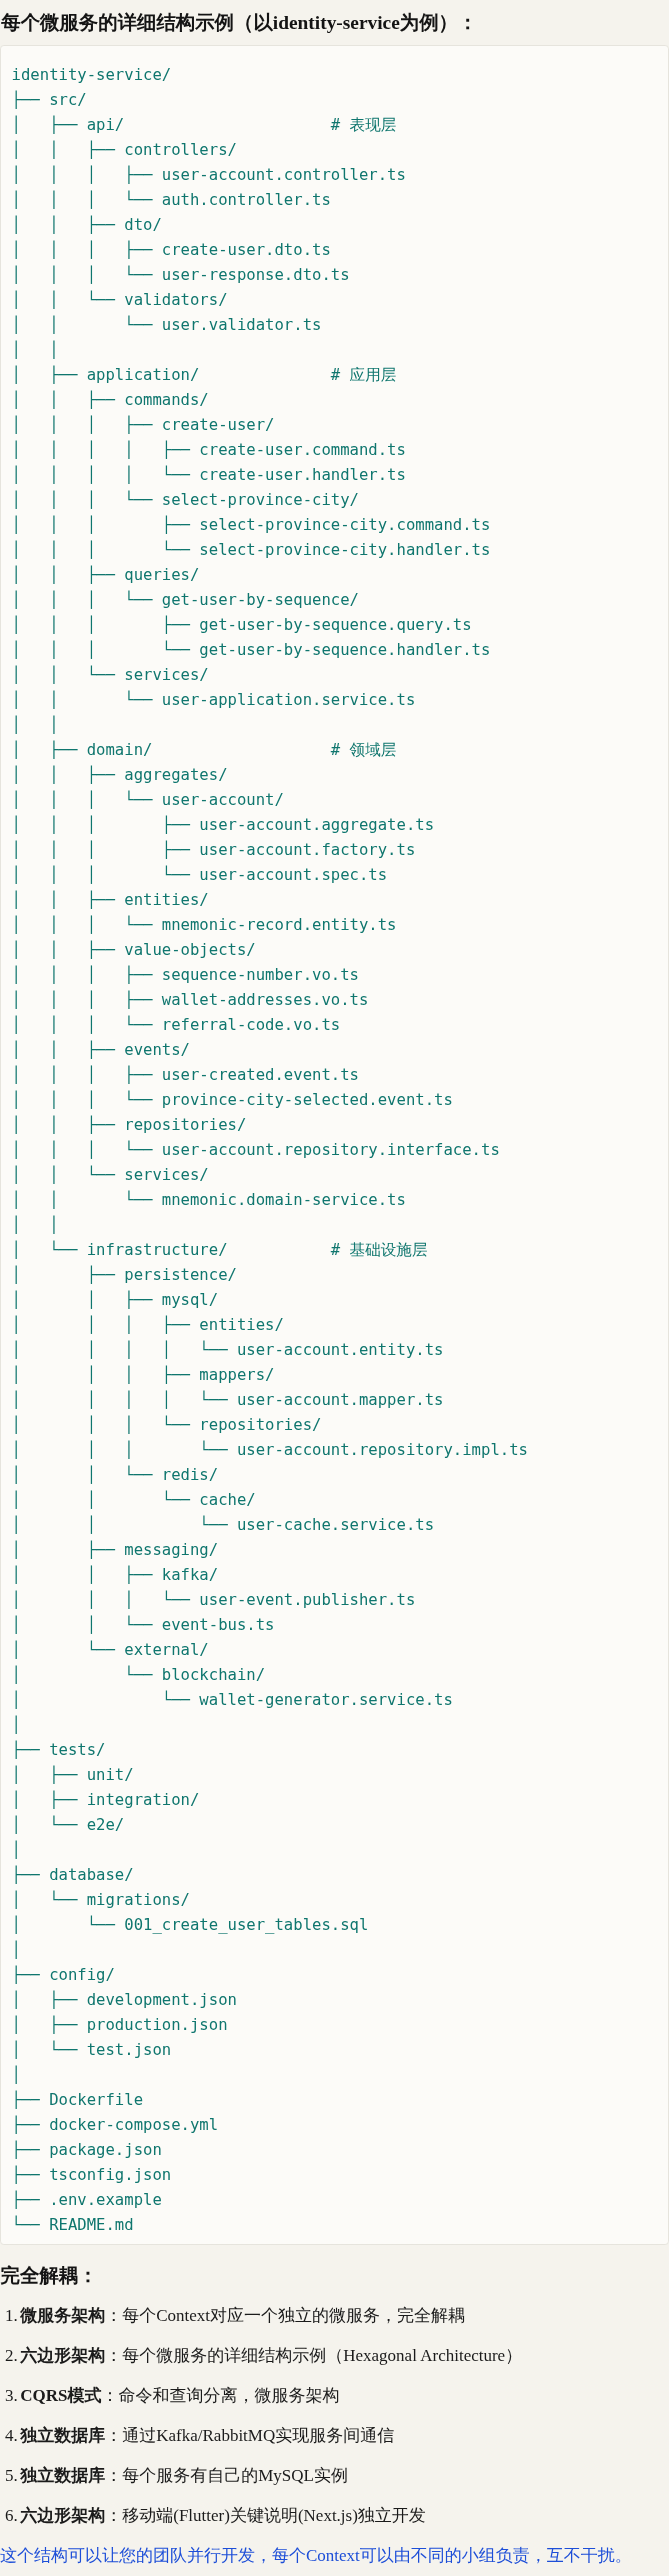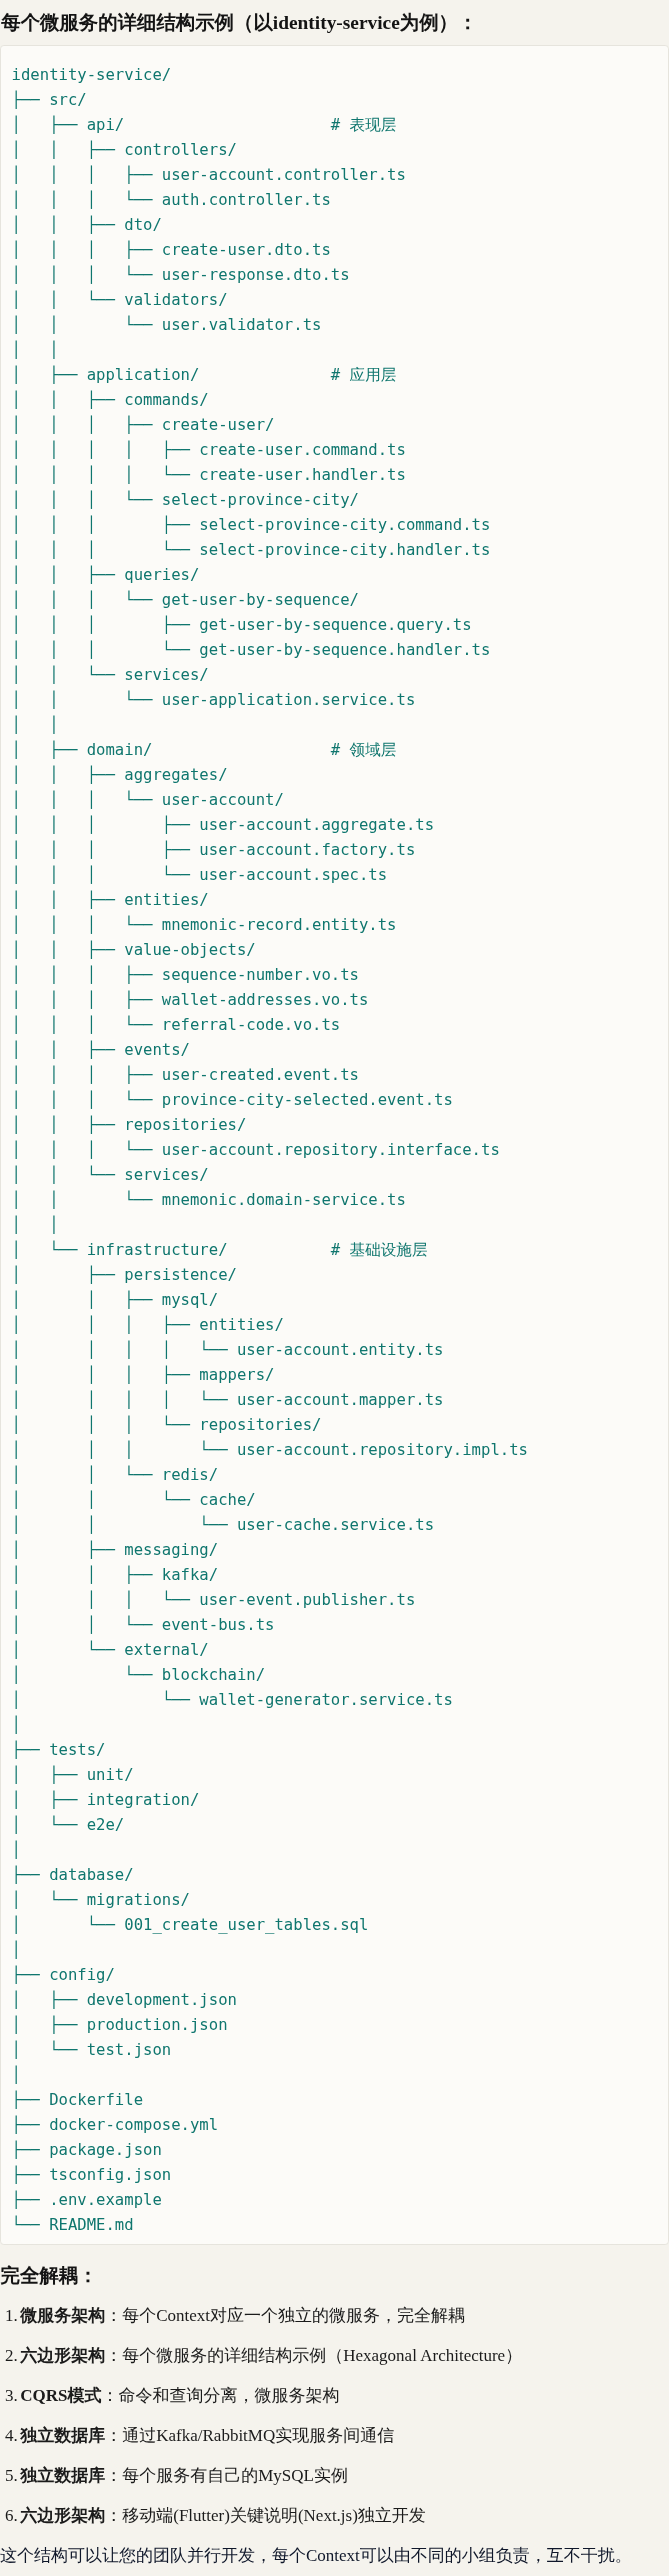--- a/index.html
+++ b/index.html
@@ -59,21 +59,21 @@
   .note-num {
     margin-right: 2.5px;
   }
   .note-head {
     font-weight: 700;
   }
   .closing-paragraph {
     font-size: 17px;
     line-height: 22.5px;
     margin: 0;
-    color: #0f172a;
+    color: #1d4ed8;
   }
 </style>
 </head>
 <body>
 
 <div class="page">
 
   <h1 class="page-title">每个微服务的详细结构示例（以identity-service为例）：</h1>
 
   <div class="code-block">

